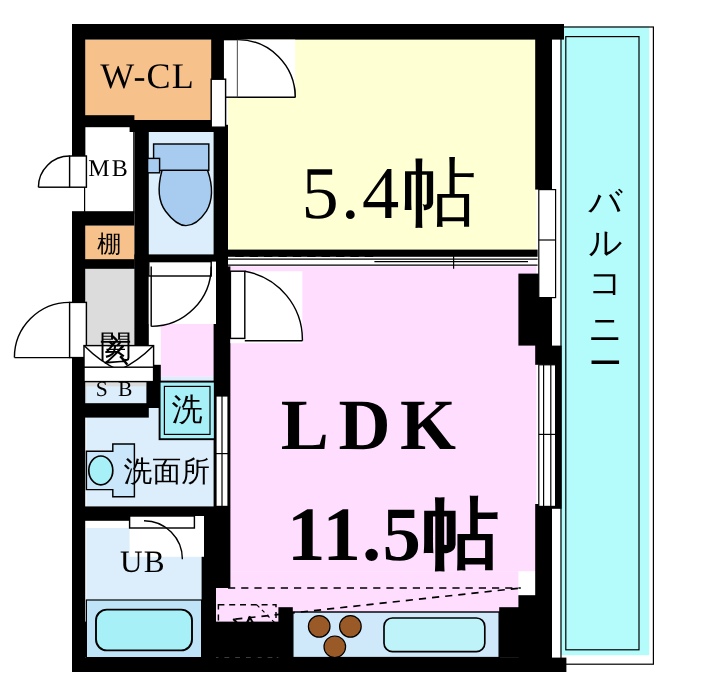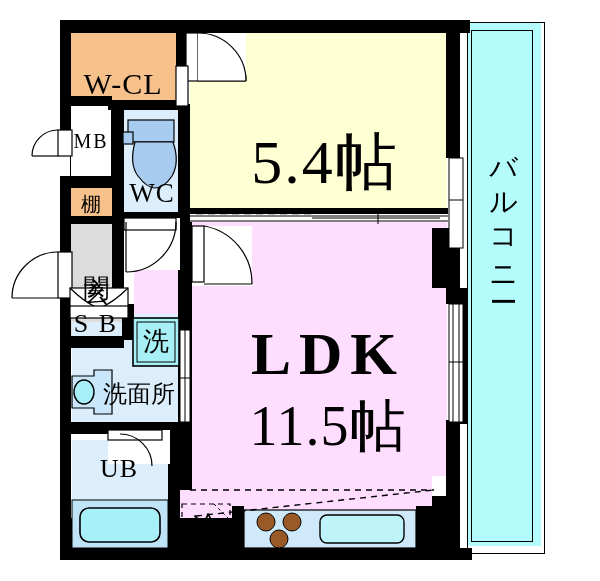--- a/index.html
+++ b/index.html
@@ -188,44 +188,43 @@
 
     <rect x="70" y="288" width="58" height="20" fill="#FFFFFF" stroke="#000" stroke-width="1.2"></rect>
     <path d="M70 288 q14 14 28 20" fill="none" stroke="#000" stroke-width="1.2"></path>
     <path d="M128 288 q-14 14 -28 20" fill="none" stroke="#000" stroke-width="1.2"></path>
     <line x1="99" y1="308" x2="99" y2="318" stroke="#000" stroke-width="1.2"></line>
     <rect x="70" y="306" width="58" height="12" fill="#FFFFFF" stroke="#000" stroke-width="1.2"></rect>
 
     <rect x="176" y="66" width="12" height="40" fill="#FFFFFF" stroke="#000" stroke-width="1.2"></rect>
   </svg>
 
-  <div class="label" style="left:70px; top:64px; width:106px; height:40px; font-size:30px; letter-spacing:1px;text-align:right;">W-CL</div>
+  <div class="label" style="left:70px; top:44px; width:106px; height:40px; font-size:30px; letter-spacing:1px;text-align:right;">W-CL</div>
 
   <div class="label" style="left:70px; top:126px; width:42px; height:30px; font-size:20px; letter-spacing:2px;">MB</div>
 
   <div class="label" style="left:70px; top:190px; width:42px; height:28px; font-size:20px;">棚</div>
 
   <div class="vlabel" style="left:70px; top:222px; width:52px; height:68px; font-size:26px;">
     <span style="writing-mode:vertical-rl; text-orientation:upright; letter-spacing:0px; line-height:1;">玄関</span>
   </div>
 
-  <div class="label" style="left:68px; top:310px; width:56px; height:28px; font-size:26px; letter-spacing:2px;">S B</div>
-
-  <div class="label" style="left:124px; top:176px; width:56px; height:34px; font-size:27px; letter-spacing:1px;">WC</div>
+  <div class="label" style="left:68px; top:310px; width:56px; height:28px; font-size:18px; letter-spacing:2px;">S B</div>
+
 
   <div class="label" style="left:137px; top:322px; width:38px; height:40px; font-size:26px;">洗</div>
 
   <div class="label" style="left:96px; top:378px; width:86px; height:32px; font-size:24px;">洗面所</div>
 
   <div class="label" style="left:74px; top:452px; width:90px; height:34px; font-size:26px; letter-spacing:1px;">UB</div>
 
   <div class="label" style="left:182px; top:508px; width:48px; height:36px; font-size:26px;">冷</div>
 
   <div class="label" style="left:212px; top:126px; width:226px; height:72px; font-size:62px; letter-spacing:2px; font-weight:normal;">5.4帖</div>
 
-  <div class="label" style="left:216px; top:322px; width:224px; height:64px; font-size:60px; letter-spacing:8px; font-weight:bold;">LDK</div>
-  <div class="label" style="left:214px; top:392px; width:228px; height:68px; font-size:56px; letter-spacing:1px; font-weight:normal;">11.5帖</div>
+  <div class="label" style="left:199px; top:322px; width:224px; height:64px; font-size:60px; letter-spacing:8px; font-weight:bold;">LDK</div>
+  <div class="label" style="left:214px; top:412px; width:228px; height:68px; font-size:64px; letter-spacing:1px; font-weight:bold;">11.5帖</div>
 
   <div class="vlabel" style="left:483px; top:130px; width:40px; height:170px; font-size:28px;">
     <span style="writing-mode:vertical-rl; text-orientation:upright; letter-spacing:6px; line-height:1;">バルコニー</span>
   </div>
 
 </div>
 
 </body></html>

